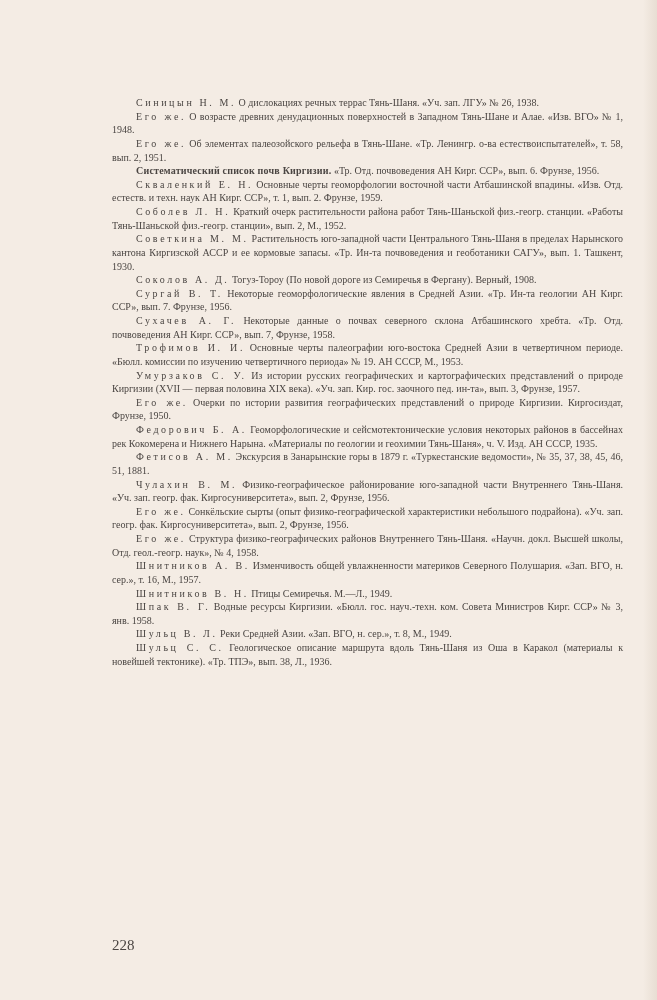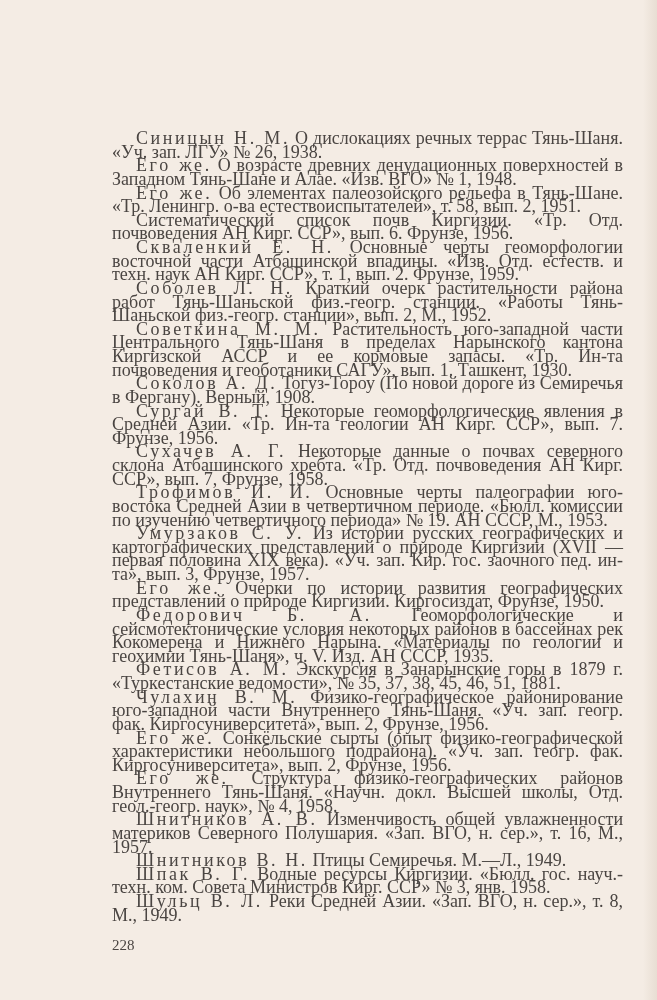--- a/index.html
+++ b/index.html
@@ -9,27 +9,26 @@
     position: relative;
     font-family: "Liberation Serif", "DejaVu Serif", serif;
     color: #4a4542;
   }
   .page-shade {
     position: absolute; right: 0; top: 0; width: 14px; height: 1000px;
     background: linear-gradient(to right, rgba(244,236,228,0), #e8ded3);
   }
   .text-block {
     position: absolute; left: 112px; top: 96px; width: 511px;
-    font-size: 18px; line-height: 13.62px;
+    font-size: 10px; line-height: 13.62px;
     text-align: justify;
-    margin-top: 36px;
   }
   .entry { text-indent: 24px; margin: 0; }
   .author { letter-spacing: 2.6px; }
-  .bold { font-weight: normal; letter-spacing: 0.2px; }
+  .bold { font-weight: bold; letter-spacing: 0.2px; }
   .page-number {
     position: absolute; left: 112px; top: 937px;
     font-size: 15px;
   }
 </style>
 </head>
 <body>
 
 <div class="page-shade"></div>
 
@@ -49,15 +48,16 @@
   <p class="entry"><span class="author">Его же.</span><span> Очерки по истории развития географических представлений о природе Киргизии. Киргосиздат, Фрунзе, 1950.</span></p>
   <p class="entry"><span class="author">Федорович Б. А.</span><span> Геоморфологические и сейсмотектонические условия некоторых районов в бассейнах рек Кокомерена и Нижнего Нарына. «Материалы по геологии и геохимии Тянь-Шаня», ч. V. Изд. АН СССР, 1935.</span></p>
   <p class="entry"><span class="author">Фетисов А. М.</span><span> Экскурсия в Занарынские горы в 1879 г. «Туркестанские ведомости», № 35, 37, 38, 45, 46, 51, 1881.</span></p>
   <p class="entry"><span class="author">Чулахин В. М.</span><span> Физико-географическое районирование юго-западной части Внутреннего Тянь-Шаня. «Уч. зап. геогр. фак. Киргосуниверситета», вып. 2, Фрунзе, 1956.</span></p>
   <p class="entry"><span class="author">Его же.</span><span> Сонкёльские сырты (опыт физико-географической характеристики небольшого подрайона). «Уч. зап. геогр. фак. Киргосуниверситета», вып. 2, Фрунзе, 1956.</span></p>
   <p class="entry"><span class="author">Его же.</span><span> Структура физико-географических районов Внутреннего Тянь-Шаня. «Научн. докл. Высшей школы, Отд. геол.-геогр. наук», № 4, 1958.</span></p>
   <p class="entry"><span class="author">Шнитников А. В.</span><span> Изменчивость общей увлажненности материков Северного Полушария. «Зап. ВГО, н. сер.», т. 16, М., 1957.</span></p>
   <p class="entry"><span class="author">Шнитников В. Н.</span><span> Птицы Семиречья. М.—Л., 1949.</span></p>
   <p class="entry"><span class="author">Шпак В. Г.</span><span> Водные ресурсы Киргизии. «Бюлл. гос. науч.-техн. ком. Совета Министров Кирг. ССР» № 3, янв. 1958.</span></p>
   <p class="entry"><span class="author">Шульц В. Л.</span><span> Реки Средней Азии. «Зап. ВГО, н. сер.», т. 8, М., 1949.</span></p>
+  <p class="entry"><span class="author">Шульц С. С.</span><span> Геологическое описание маршрута вдоль Тянь-Шаня из Оша в Каракол (материалы к новейшей тектонике). «Тр. ТПЭ», вып. 38, Л., 1936.</span></p>
 </div>
 
 <div class="page-number">228</div>
 
 </body></html>

